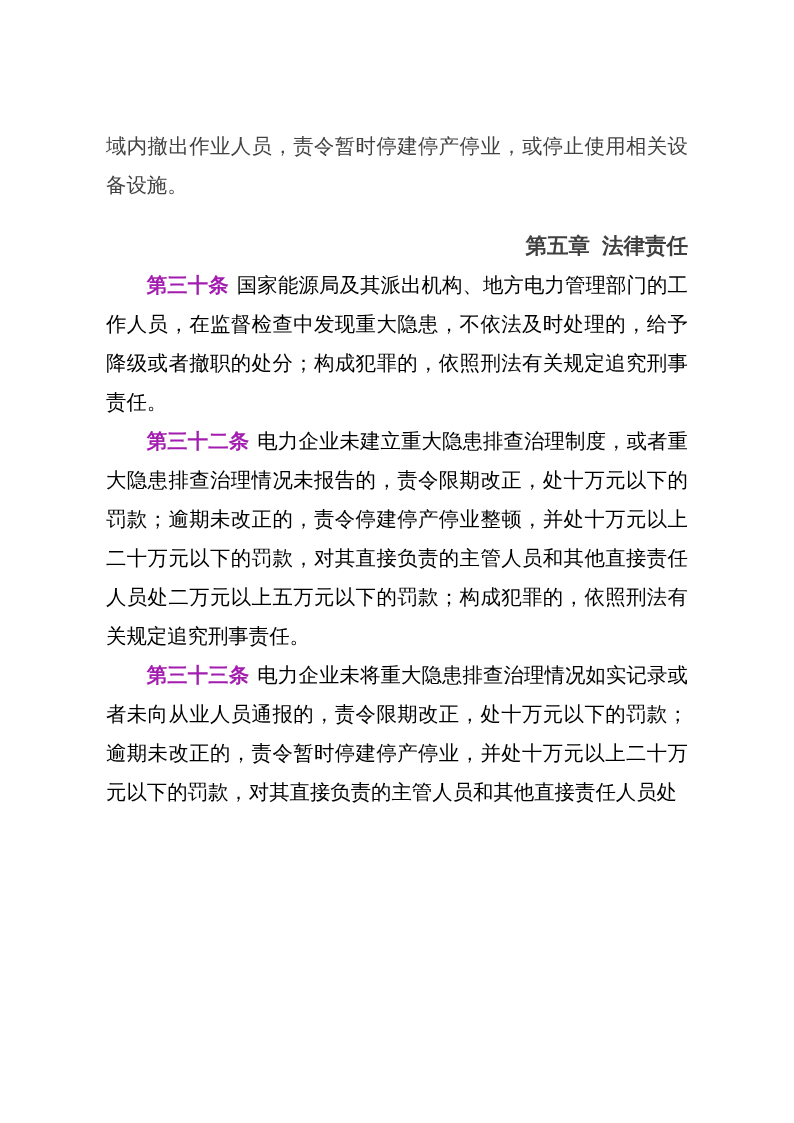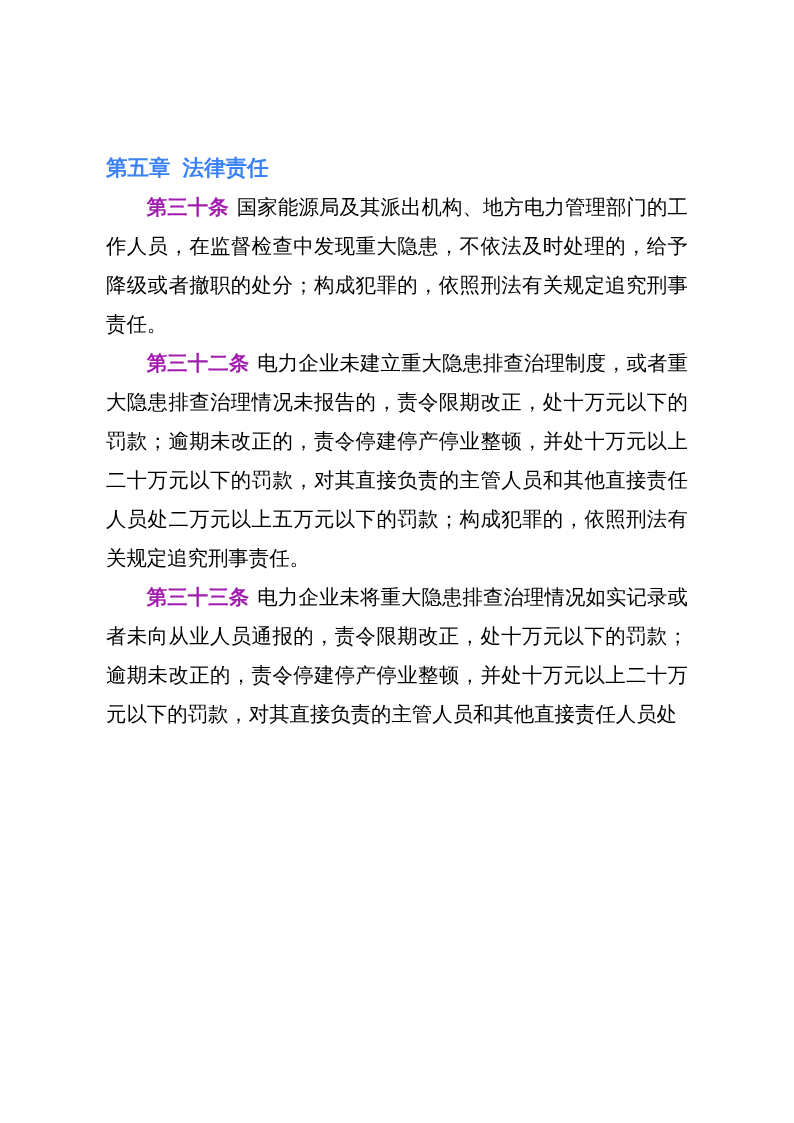--- a/index.html
+++ b/index.html
@@ -46,42 +46,43 @@
   .art-body {
     color: #000000;
   }
   h2.chapter {
     margin: 22px 0 0 0;
     padding: 0;
     font-family: "Liberation Sans", "DejaVu Sans", sans-serif;
     font-weight: 700;
     font-size: 21.5px;
     line-height: 39px;
-    color: #3b82f6;
-    text-align: left;
+    color: #404040;
+    text-align: right;
     text-indent: 0;
     word-spacing: 6px;
   }
 </style>
 </head>
 <body>
 
 <div class="page">
   <div class="content">
 
+    <p class="para continuation">域内撤出作业人员，责令暂时停建停产停业，或停止使用相关设备设施。</p>
 
     <h2 class="chapter">第五章 法律责任</h2>
 
     <p class="para article">
       <span class="art-num">第三十条</span><span class="art-body">国家能源局及其派出机构、地方电力管理部门的工作人员，在监督检查中发现重大隐患，不依法及时处理的，给予降级或者撤职的处分；构成犯罪的，依照刑法有关规定追究刑事责任。</span>
     </p>
 
 
     <p class="para article">
       <span class="art-num">第三十二条</span><span class="art-body">电力企业未建立重大隐患排查治理制度，或者重大隐患排查治理情况未报告的，责令限期改正，处十万元以下的罚款；逾期未改正的，责令停建停产停业整顿，并处十万元以上二十万元以下的罚款，对其直接负责的主管人员和其他直接责任人员处二万元以上五万元以下的罚款；构成犯罪的，依照刑法有关规定追究刑事责任。</span>
     </p>
 
     <p class="para article">
-      <span class="art-num">第三十三条</span><span class="art-body">电力企业未将重大隐患排查治理情况如实记录或者未向从业人员通报的，责令限期改正，处十万元以下的罚款；逾期未改正的，责令停建停产停业整顿，并处十万元以上二十万元以下的罚款，对其直接负责的主管人员和其他直接责任人员处</span>
+      <span class="art-num">第三十三条</span><span class="art-body">电力企业未将重大隐患排查治理情况如实记录或者未向从业人员通报的，责令限期改正，处十万元以下的罚款；逾期未改正的，责令暂时停建停产停业，并处十万元以上二十万元以下的罚款，对其直接负责的主管人员和其他直接责任人员处</span>
     </p>
 
   </div>
 </div>
 
 </body></html>

